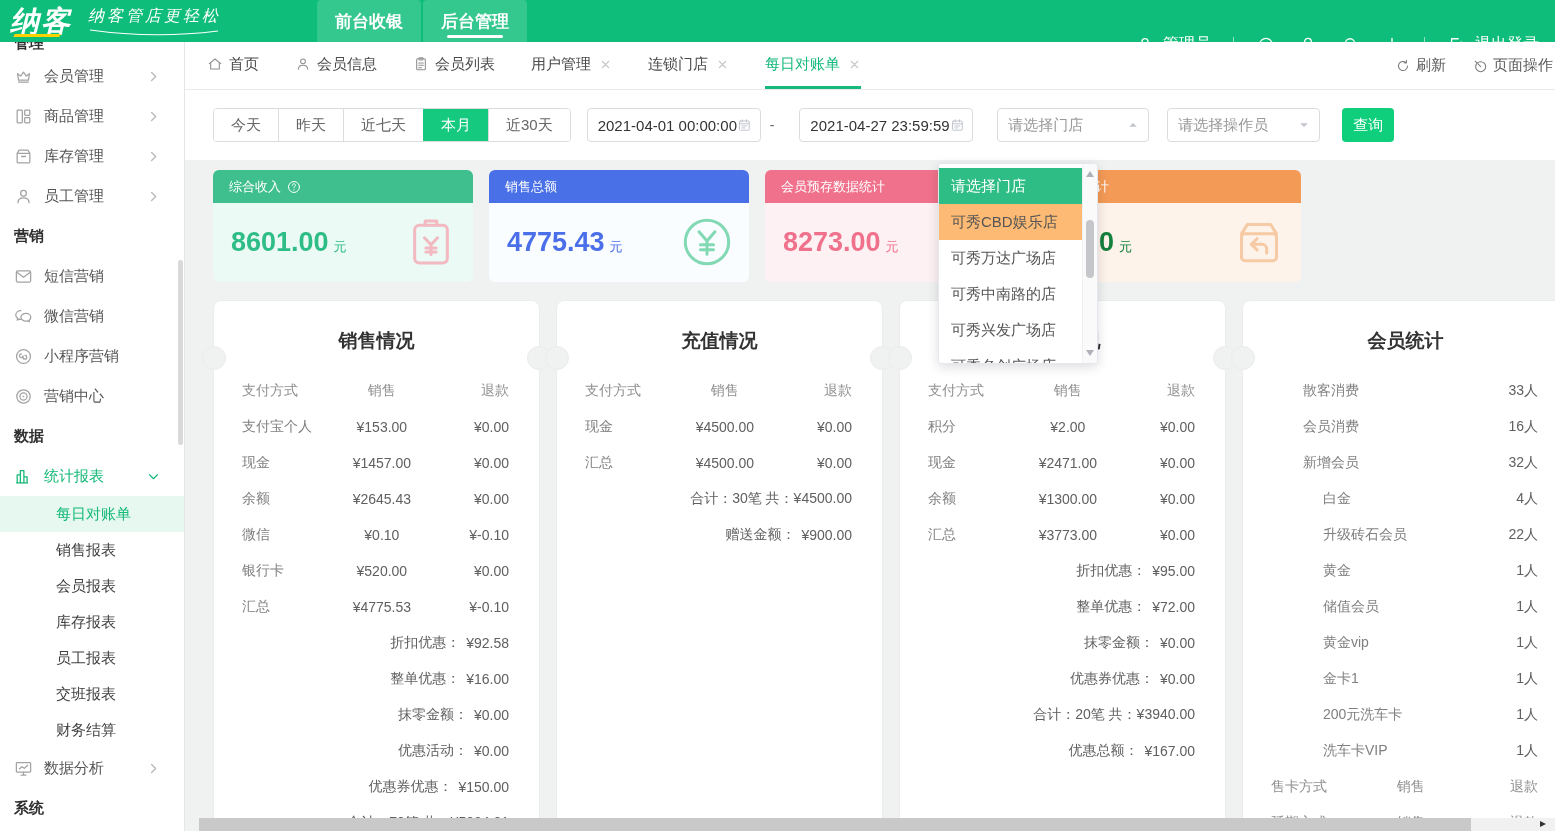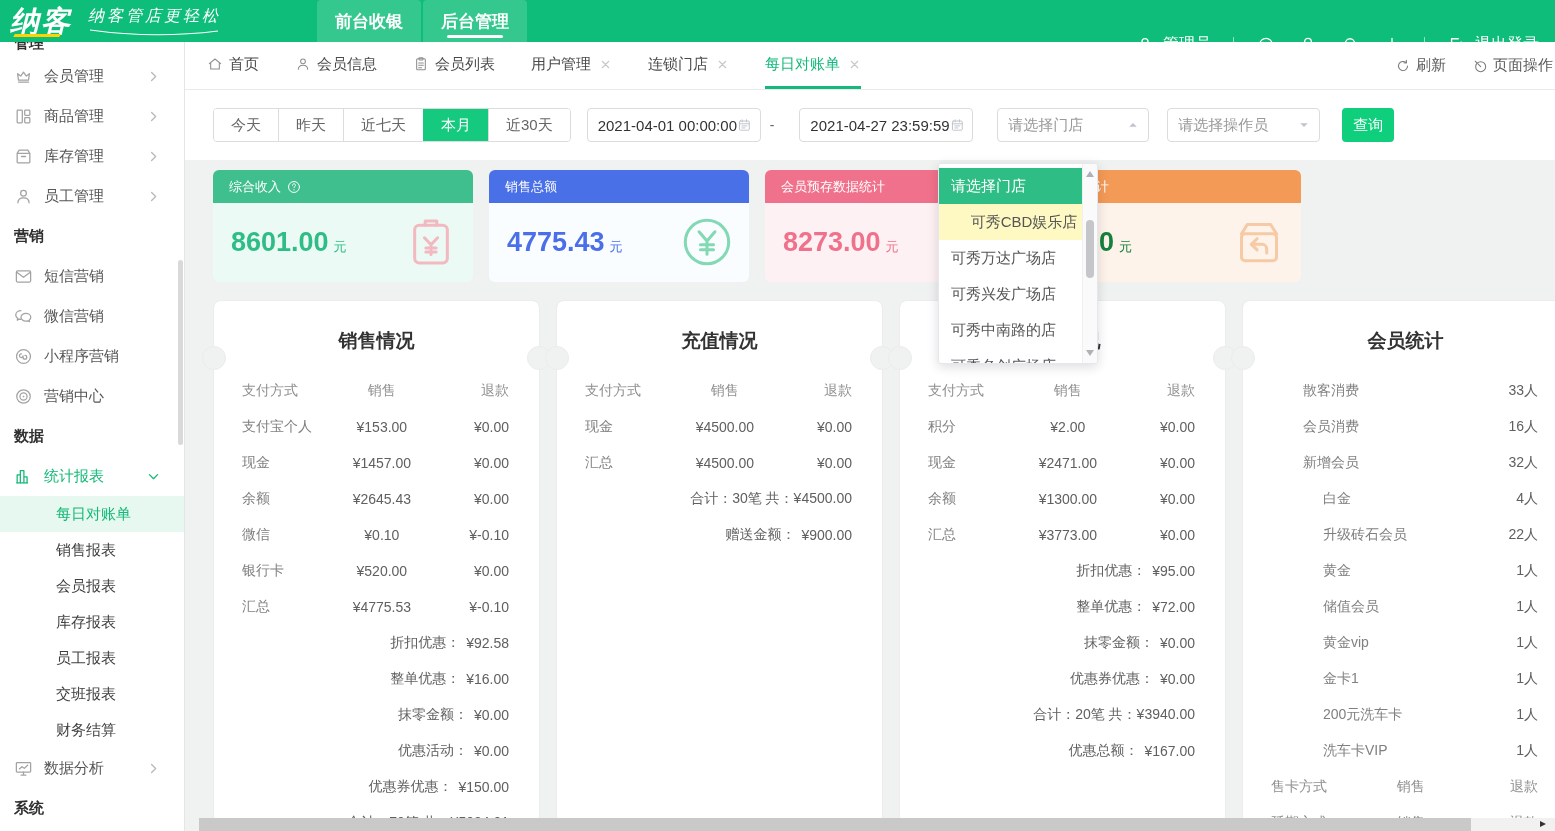--- a/index.html
+++ b/index.html
@@ -95,21 +95,21 @@
   .prow.kv .kvv { margin-left:6px; }
   .prow.lv { justify-content:space-between; }
   .prow.lv .lvk { padding-left:28px; color:#808080;margin-left:32px; }
   .prow.lv.ind .lvk { padding-left:48px; }
   .prow.lv .lvv { padding-right:30px; color:#606060; }
 
   
   .popup { position:absolute; left:938px; top:163px; width:160px; height:201px; background:#fff; border:1px solid #e4e7ed; border-radius:3px; box-shadow:0 3px 12px rgba(0,0,0,.14); overflow:hidden; z-index:60; padding-top:4px; }
   .pop-item { height:36px; line-height:36px; padding-left:12px; font-size:15px; color:#555; cursor:pointer; white-space:nowrap; }
   .pop-item.selected { background:#2dbd85; color:#fff; }
-  .pop-item.hover { background:#fef9c3;text-align:center; }
+  .pop-item.hover { background:#fdba74; }
   .pop-scroll { position:absolute; top:0; right:0; bottom:0; width:15px; background:#fafafa; border-left:1px solid #f0f0f0; }
   .pop-arrow { position:absolute; left:3px; width:0; height:0; border-left:4.5px solid transparent; border-right:4.5px solid transparent; }
   .pop-arrow.up { top:7px; border-bottom:6px solid #aeb2b8; }
   .pop-arrow.down { bottom:7px; border-top:6px solid #aeb2b8; }
   .pop-thumb { position:absolute; left:3px; top:56px; width:8px; height:58px; background:#c4c6ca; border-radius:4px; }
 
   
   .hscroll { position:absolute; left:14px; right:0; bottom:0; height:13px; background:#f1f1f1; z-index:30; }
   .hthumb { position:absolute; left:0; top:0; height:13px; width:1272px; background:#c9c9c9; }
   .harrow { position:absolute; right:9px; top:3px; width:0; height:0; border-top:3.5px solid transparent; border-bottom:3.5px solid transparent; border-left:6px solid #333; }
@@ -715,21 +715,21 @@
       <div class="harrow"></div>
     </div>
 
   </div>
 </div>
 
 <div class="popup" id="store-popup">
     <div class="pop-item selected">请选择门店</div>
     <div class="pop-item hover">可秀CBD娱乐店</div>
     <div class="pop-item">可秀万达广场店</div>
+    <div class="pop-item">可秀中南路的店</div>
     <div class="pop-item">可秀兴发广场店</div>
-    <div class="pop-item">可秀中南路的店</div>
     <div class="pop-item">可秀名创广场店</div>
     <div class="pop-scroll">
       <div class="pop-arrow up"></div>
       <div class="pop-thumb"></div>
       <div class="pop-arrow down"></div>
     </div>
   </div>
 
 </body></html>

